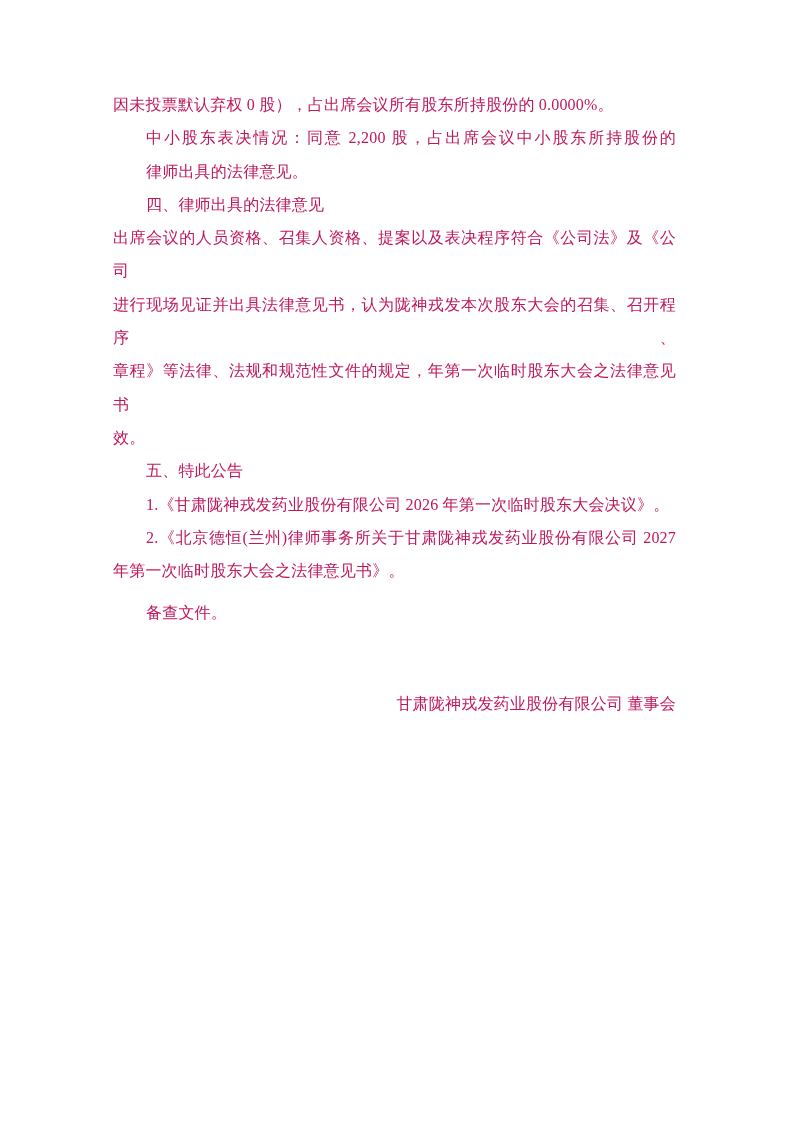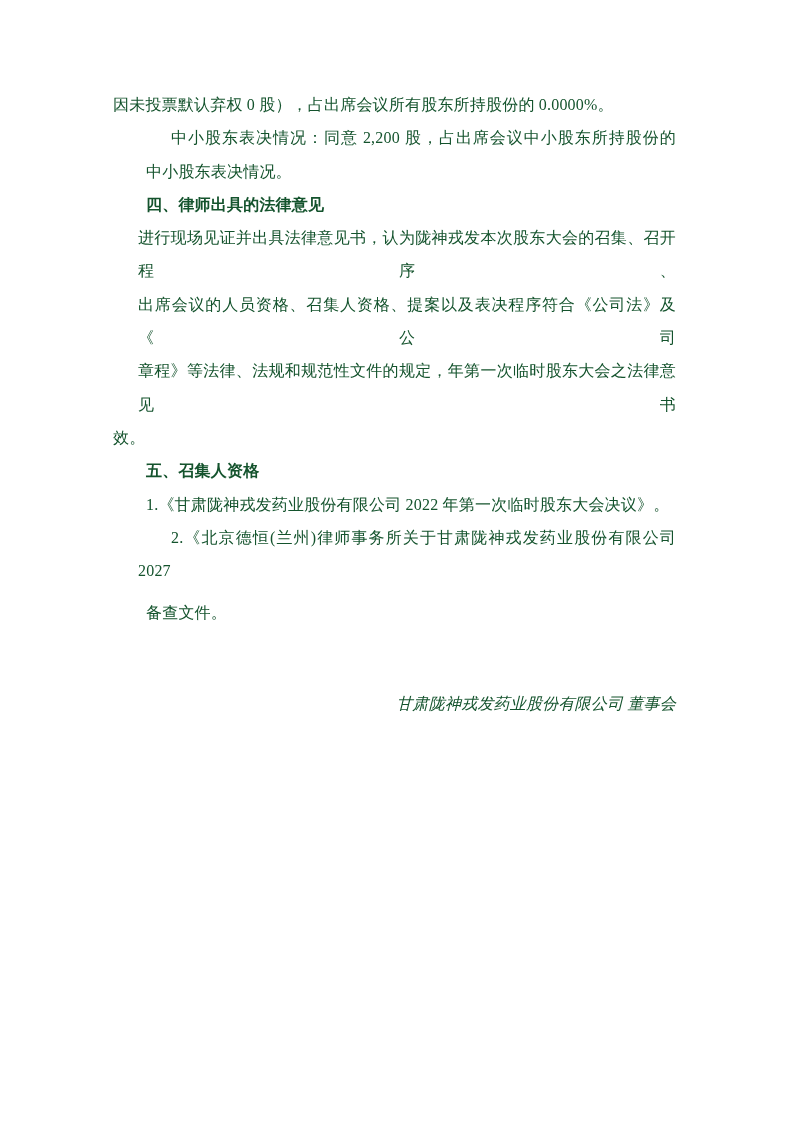--- a/index.html
+++ b/index.html
@@ -7,72 +7,71 @@
     padding: 0;
     background: #ffffff;
   }
   .page {
     position: relative;
     width: 793px;
     height: 1122px;
     background: #ffffff;
     overflow: hidden;
     font-family: "Liberation Serif", "DejaVu Serif", serif;
-    color: #14532d;
+    color: #be185d;
   }
   .doc-body {
     position: absolute;
     left: 113px;
     top: 88px;
     width: 563px;
     font-size: 16px;
     line-height: 33.3px;
   }
   .line {
     text-align: left;
     letter-spacing: 0.2px;
   }
   .justify {
     text-align: justify;
     text-align-last: justify;
     text-justify: inter-character;
-    margin-left: 25px;
   }
   .indent {
     text-indent: 33px;
   }
   .bold {
-    font-weight: bold;
+    font-weight: normal;
   }
   .spacer-sm { height: 9px; }
   .spacer-lg { height: 57px; }
   .sig {
     text-align: right;
-    font-style: italic;
   }
 </style>
 </head>
 <body>
 
 <div class="page">
   <div class="doc-body">
 
     <div class="line">因未投票默认弃权 0 股），占出席会议所有股东所持股份的 0.0000%。</div>
     <div class="line indent justify">中小股东表决情况：同意 2,200 股，占出席会议中小股东所持股份的</div>
-    <div class="line indent">中小股东表决情况。</div>
+    <div class="line indent">律师出具的法律意见。</div>
 
     <div class="line indent bold">四、律师出具的法律意见</div>
+    <div class="line justify">出席会议的人员资格、召集人资格、提案以及表决程序符合《公司法》及《公司</div>
     <div class="line justify">进行现场见证并出具法律意见书，认为陇神戎发本次股东大会的召集、召开程序、</div>
-    <div class="line justify">出席会议的人员资格、召集人资格、提案以及表决程序符合《公司法》及《公司</div>
     <div class="line justify">章程》等法律、法规和规范性文件的规定，年第一次临时股东大会之法律意见书</div>
     <div class="line">效。</div>
 
-    <div class="line indent bold">五、召集人资格</div>
-    <div class="line indent">1.《甘肃陇神戎发药业股份有限公司 2022 年第一次临时股东大会决议》。</div>
+    <div class="line indent bold">五、特此公告</div>
+    <div class="line indent">1.《甘肃陇神戎发药业股份有限公司 2026 年第一次临时股东大会决议》。</div>
     <div class="line indent justify">2.《北京德恒(兰州)律师事务所关于甘肃陇神戎发药业股份有限公司 2027</div>
+    <div class="line">年第一次临时股东大会之法律意见书》。</div>
 
     <div class="spacer-sm"></div>
     <div class="line indent">备查文件。</div>
 
     <div class="spacer-lg"></div>
     <div class="line sig">甘肃陇神戎发药业股份有限公司  董事会</div>
 
   </div>
 </div>
 

